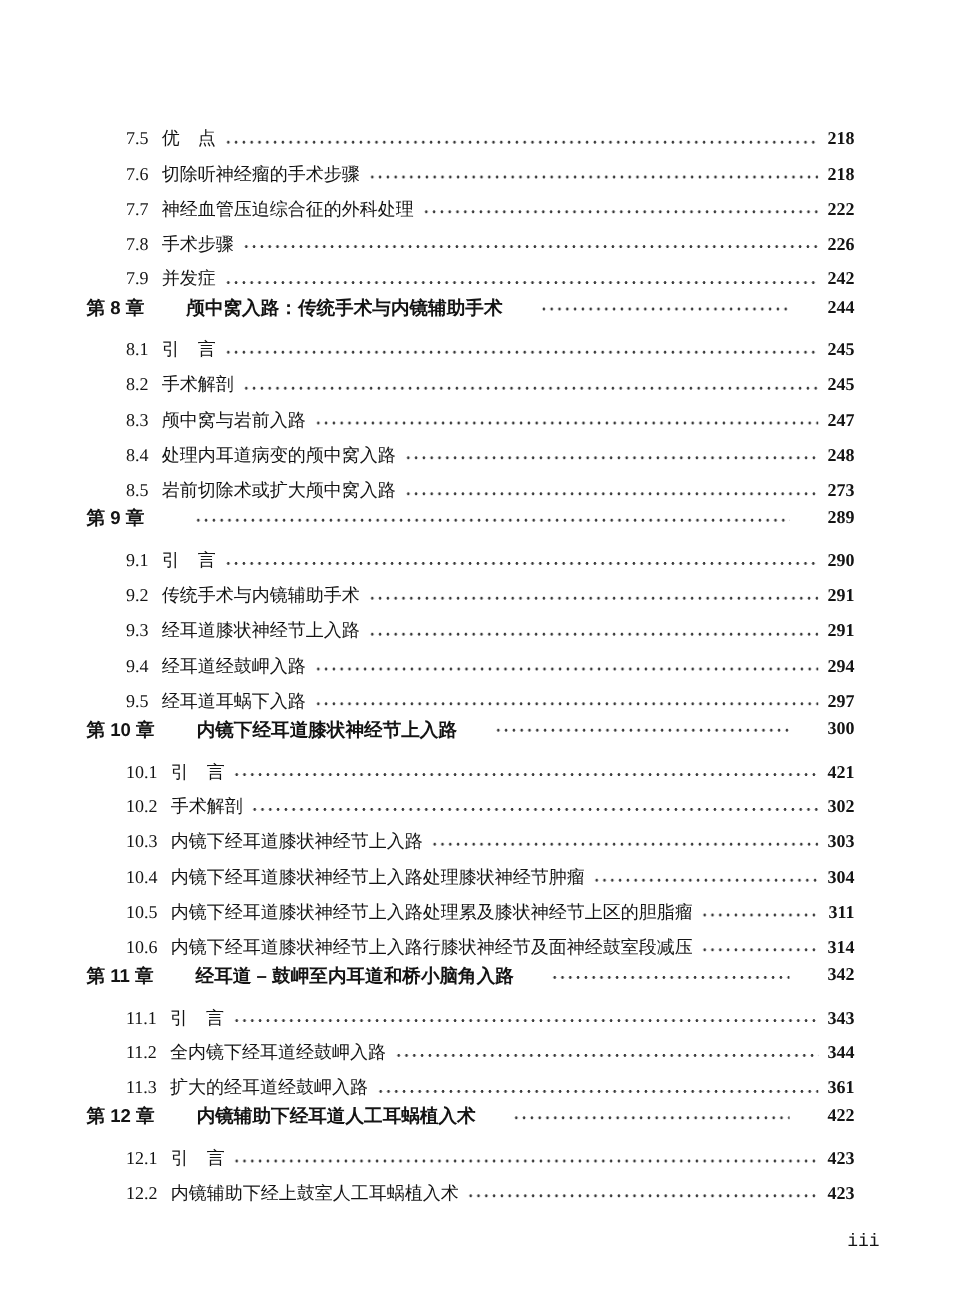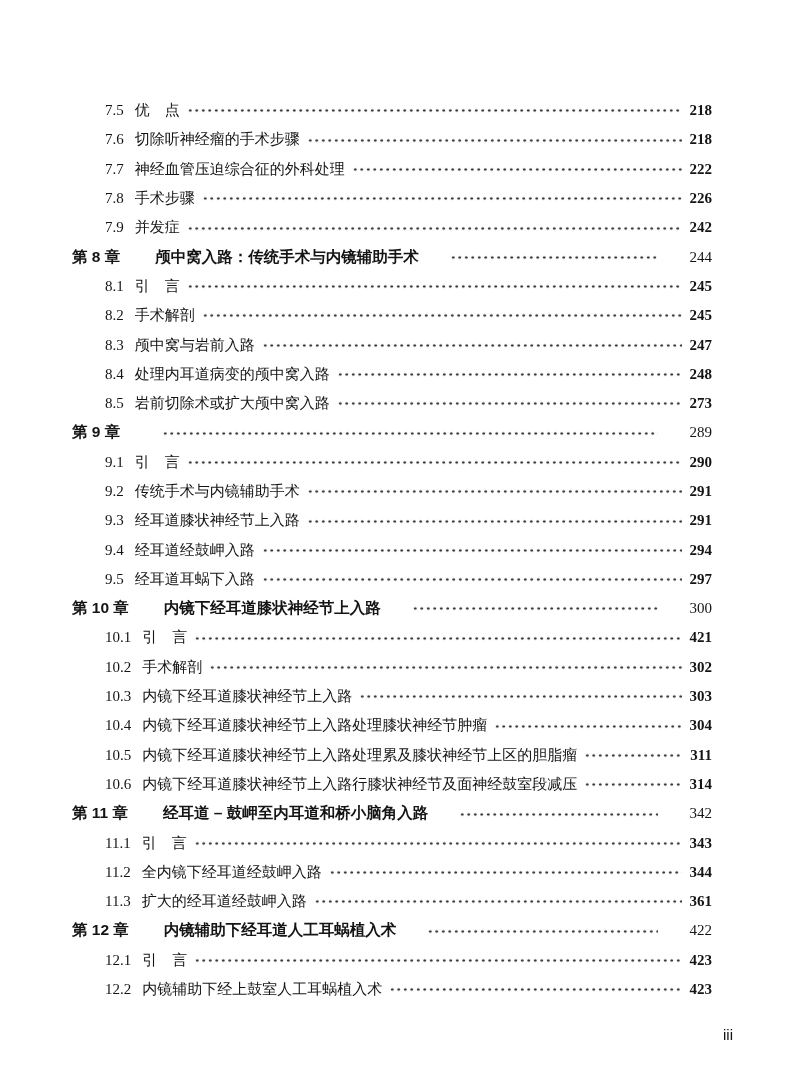--- a/index.html
+++ b/index.html
@@ -25,47 +25,47 @@
     height: 29.3px;
     font-size: 15px;
     white-space: nowrap;
   }
   .row.chapter {
     font-weight: 700;
     font-size: 15.5px;
     font-family: "Liberation Sans", "DejaVu Sans", sans-serif;
     gap: 24px;
   }
-  .row.section { padding-left: 33px; }
+  .row.section { padding-left: 33px; align-items: flex-end; }
   .num { margin-right: 11px; white-space: nowrap; }
   .title { white-space: nowrap; }
   .leader {
     flex: 1 1 auto;
     min-width: 12px;
     height: 1em;
     margin: 0 4px 0 7px;
     background-image: radial-gradient(circle, #3a3a3a 1.05px, rgba(0,0,0,0) 1.35px);
     background-size: 6.5px 6.5px;
     background-repeat: repeat-x;
     background-position: left center;
   }
   .pageno {
     white-space: nowrap;
     text-align: right;
     min-width: 26px;
     font-family: "Liberation Serif", "DejaVu Serif", serif;
     font-weight: 700;
   }
-  .row.chapter .pageno { font-weight: 400; font-size: 15px; }
+  .row.chapter .pageno { font-weight: 700; font-size: 15px; }
   .folio {
     position: absolute;
     top: 1026px;
     right: 67px;
     font-size: 15px;
-    font-family: Liberation Sans, sans-serif;
+    font-family: Liberation Mono, monospace;
     margin-left: 33px;
   }
 </style>
 </head>
 <body>
 
 <div class="toc" id="toc-list">
   <div class="row section">
     <span class="num">7.5</span>
     <span class="title">优　点</span>

